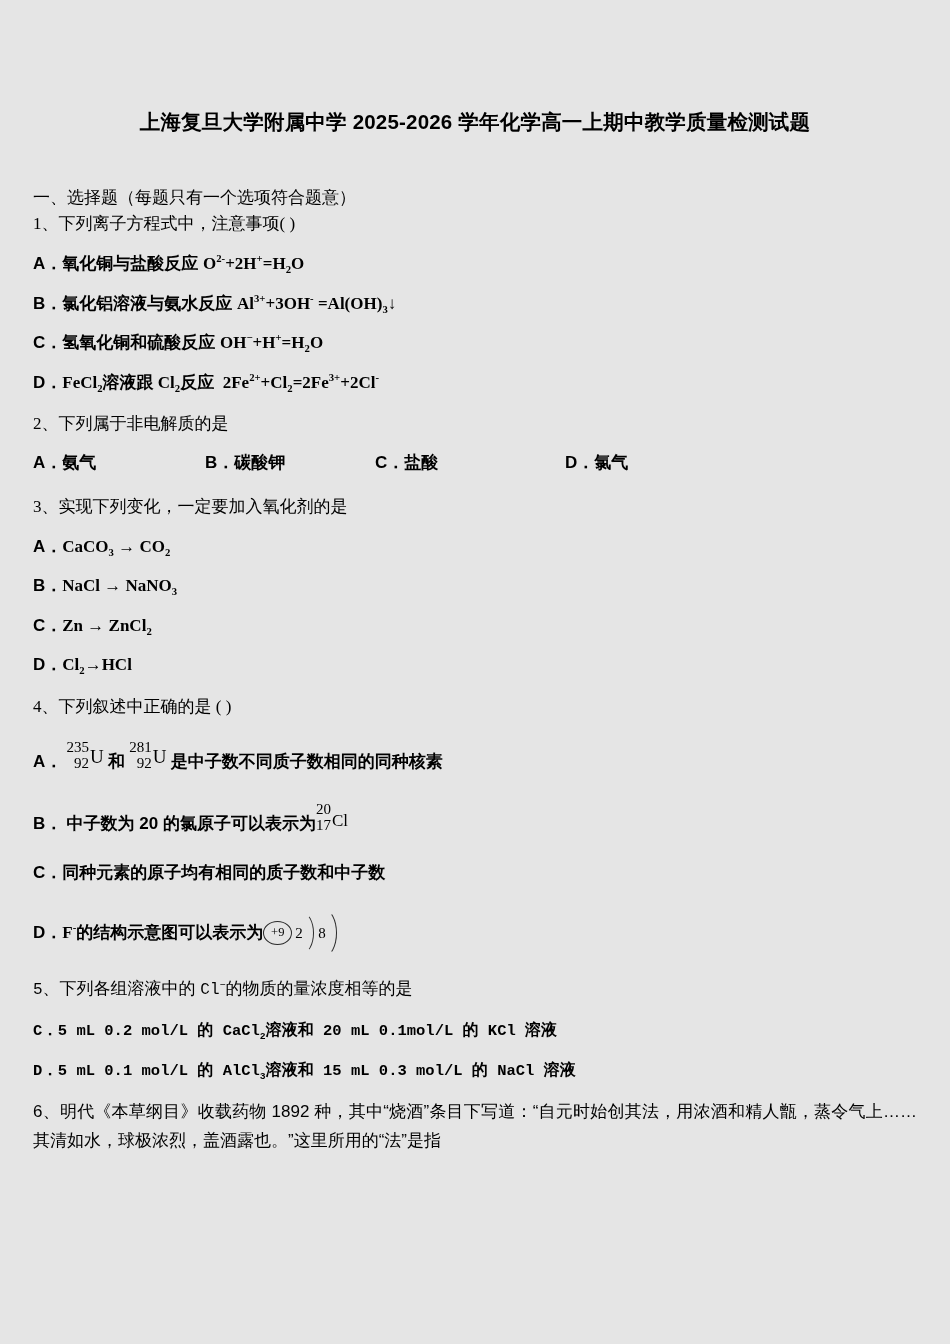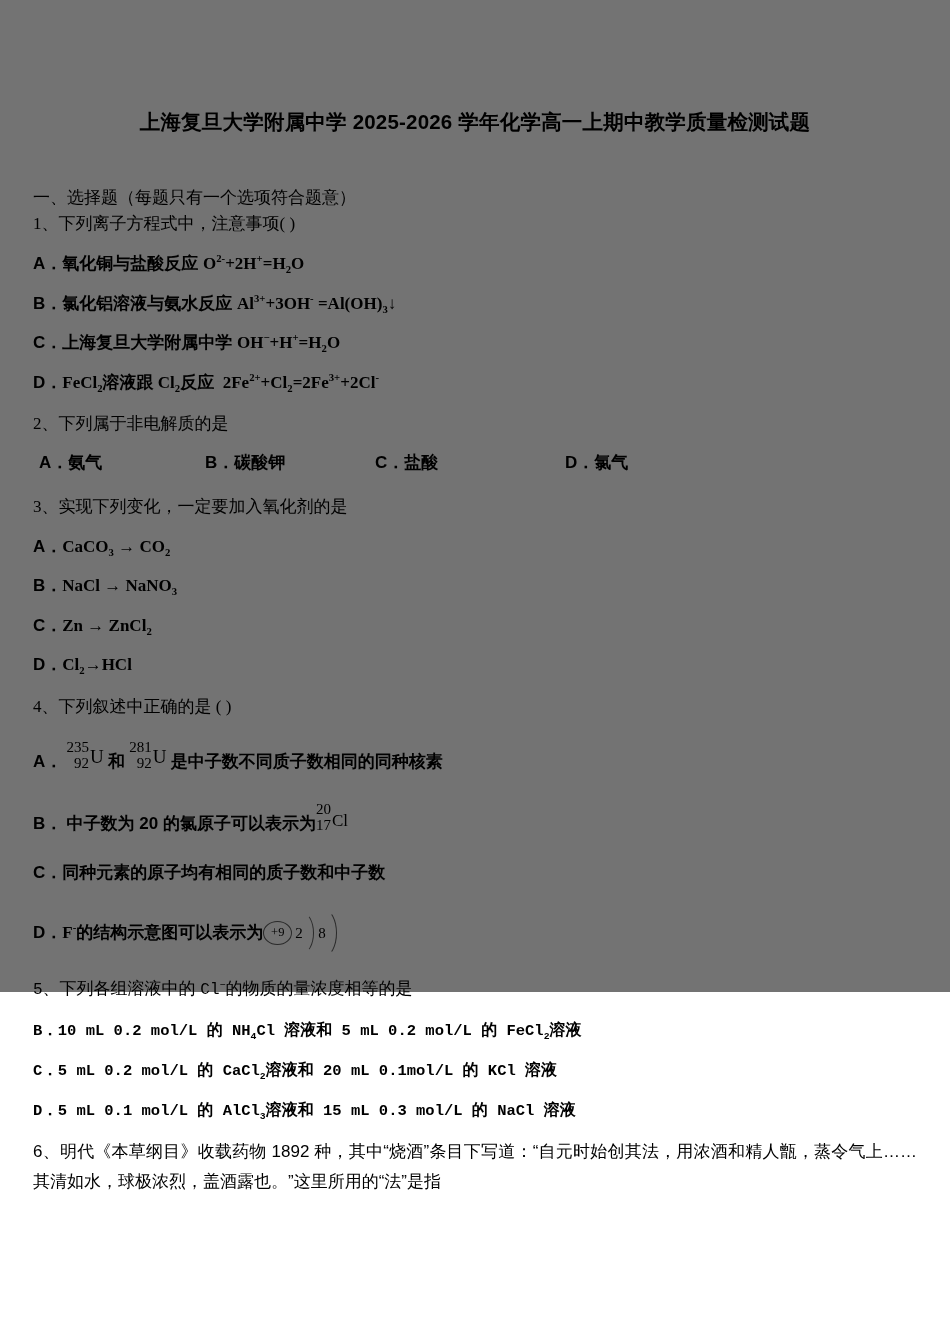--- a/index.html
+++ b/index.html
@@ -10,22 +10,22 @@
   body {
     width: 950px;
     height: 1344px;
     font-family: "Liberation Serif", "DejaVu Serif", serif;
     color: #000000;
     -webkit-font-smoothing: antialiased;
   }
   .page {
     position: relative;
     width: 950px;
-    height: 992px;
-    background: #737373;
+    height: 1344px;
+    background: #e5e5e5;
     box-sizing: border-box;
     padding: 110px 33px 0 33px;
   }
   .doc-title {
     text-align: center;
     font-family: "Liberation Sans", "DejaVu Sans", sans-serif;
     font-weight: bold;
     font-size: 20.5px;
     letter-spacing: 0.2px;
     margin: 0 0 20px 0;
@@ -69,21 +69,21 @@
     margin: 13px 0 0 0;
     font-size: 17px;
     font-weight: bold;
   }
   .opt-row > span {
     position: absolute;
     top: 0;
     white-space: nowrap;
     font-family: "Liberation Sans", "DejaVu Sans", sans-serif;
   }
-  .c0 { left: 6px; }
+  .c0 { left: 0; }
   .c1 { left: 172px; }
   .c2 { left: 342px; }
   .c3 { left: 532px; }
 
   .mono {
     font-family: "Liberation Mono", "DejaVu Sans Mono", monospace;
     font-weight: bold;
     font-size: 15.5px;
   }
   .mono .zh {
@@ -202,21 +202,21 @@
   <div class="spacer-lg"></div>
 
   <p class="section-head">一、选择题（每题只有一个选项符合题意）</p>
 
   <p class="qstem"><span class="qnum">1</span><span>、</span><span>下列离子方程式中，注意事项(        )</span></p>
 
   <p class="opt"><span class="lbl zh">A．</span><span class="zh">氧化铜与盐酸反应 </span><span><span>O</span><sup>2-</sup><span>+2H</span><sup>+</sup><span>=H</span><sub>2</sub><span>O</span></span></p>
 
   <p class="opt"><span class="lbl zh">B．</span><span class="zh">氯化铝溶液与氨水反应 </span><span><span>Al</span><sup>3+</sup><span>+3OH</span><sup>-</sup><span> =Al(OH)</span><sub>3</sub><span>↓</span></span></p>
 
-  <p class="opt"><span class="lbl zh">C．</span><span class="zh">上海复旦大学附属中学 </span><span><span>OH</span><sup>−</sup><span>+H</span><sup>+</sup><span>=H</span><sub>2</sub><span>O</span></span></p>
+  <p class="opt"><span class="lbl zh">C．</span><span class="zh">氢氧化铜和硫酸反应 </span><span><span>OH</span><sup>−</sup><span>+H</span><sup>+</sup><span>=H</span><sub>2</sub><span>O</span></span></p>
 
   <p class="opt"><span class="lbl zh">D．</span><span>FeCl<sub>2</sub><span class="zh">溶液跟</span> Cl<sub>2</sub><span class="zh">反应</span>&nbsp; 2Fe<sup>2+</sup>+Cl<sub>2</sub>=2Fe<sup>3+</sup>+2Cl<sup>-</sup></span></p>
 
   <p class="qstem" style="margin-top:16px"><span class="qnum">2</span><span>、</span><span>下列属于非电解质的是</span></p>
 
   <div class="opt-row">
     <span class="c0"><span>A．</span><span>氨气</span></span>
     <span class="c1"><span>B．</span><span>碳酸钾</span></span>
     <span class="c2"><span>C．</span><span>盐酸</span></span>
     <span class="c3"><span>D．</span><span>氯气</span></span>
@@ -246,21 +246,20 @@
 
   <p class="opt" style="margin-top:24px"><span class="lbl zh">C．</span><span class="zh">同种元素的原子均有相同的质子数和中子数</span></p>
 
   <p class="opt" style="margin-top:22px">
     <span class="lbl zh">D．</span><span><span>F</span><sup>-</sup></span><span class="zh">的结构示意图可以表示为</span><span class="atom"><span class="nucleus">+9</span><span class="shell s1"></span><span class="shell s2"></span><span class="ecount e1">2</span><span class="ecount e2">8</span></span>
   </p>
 
   <p class="stem-mono" style="margin-top:18px"><span class="cl">5</span><span>、</span><span>下列各组溶液中的 </span><span class="cl"><span>Cl</span><sup>−</sup></span><span>的物质的量浓度相等的是</span></p>
 
 
-  <p class="mono opt-mono"><span>B．</span><span>10 mL 0.2 mol/L <span class="zh">的</span> NH<sub>4</sub>Cl <span class="zh">溶液和</span> 5 mL 0.2 mol/L <span class="zh">的</span> FeCl<sub>2</sub><span class="zh">溶液</span></span></p>
 
   <p class="mono opt-mono"><span>C．</span><span>5 mL 0.2 mol/L <span class="zh">的</span> CaCl<sub>2</sub><span class="zh">溶液和</span> 20 mL 0.1mol/L <span class="zh">的</span> KCl <span class="zh">溶液</span></span></p>
 
   <p class="mono opt-mono"><span>D．</span><span>5 mL 0.1 mol/L <span class="zh">的</span> AlCl<sub>3</sub><span class="zh">溶液和</span> 15 mL 0.3 mol/L <span class="zh">的</span> NaCl <span class="zh">溶液</span></span></p>
 
   <p class="para" style="margin-top:14px"><span>6</span><span>、</span><span>明代《本草纲目》收载药物 1892 种，其中“烧酒”条目下写道：“自元时始创其法，用浓酒和精人甑，蒸令气上……其清如水，球极浓烈，盖酒露也。”这里所用的“法”是指</span></p>
 
 </div>
 
 </body></html>

